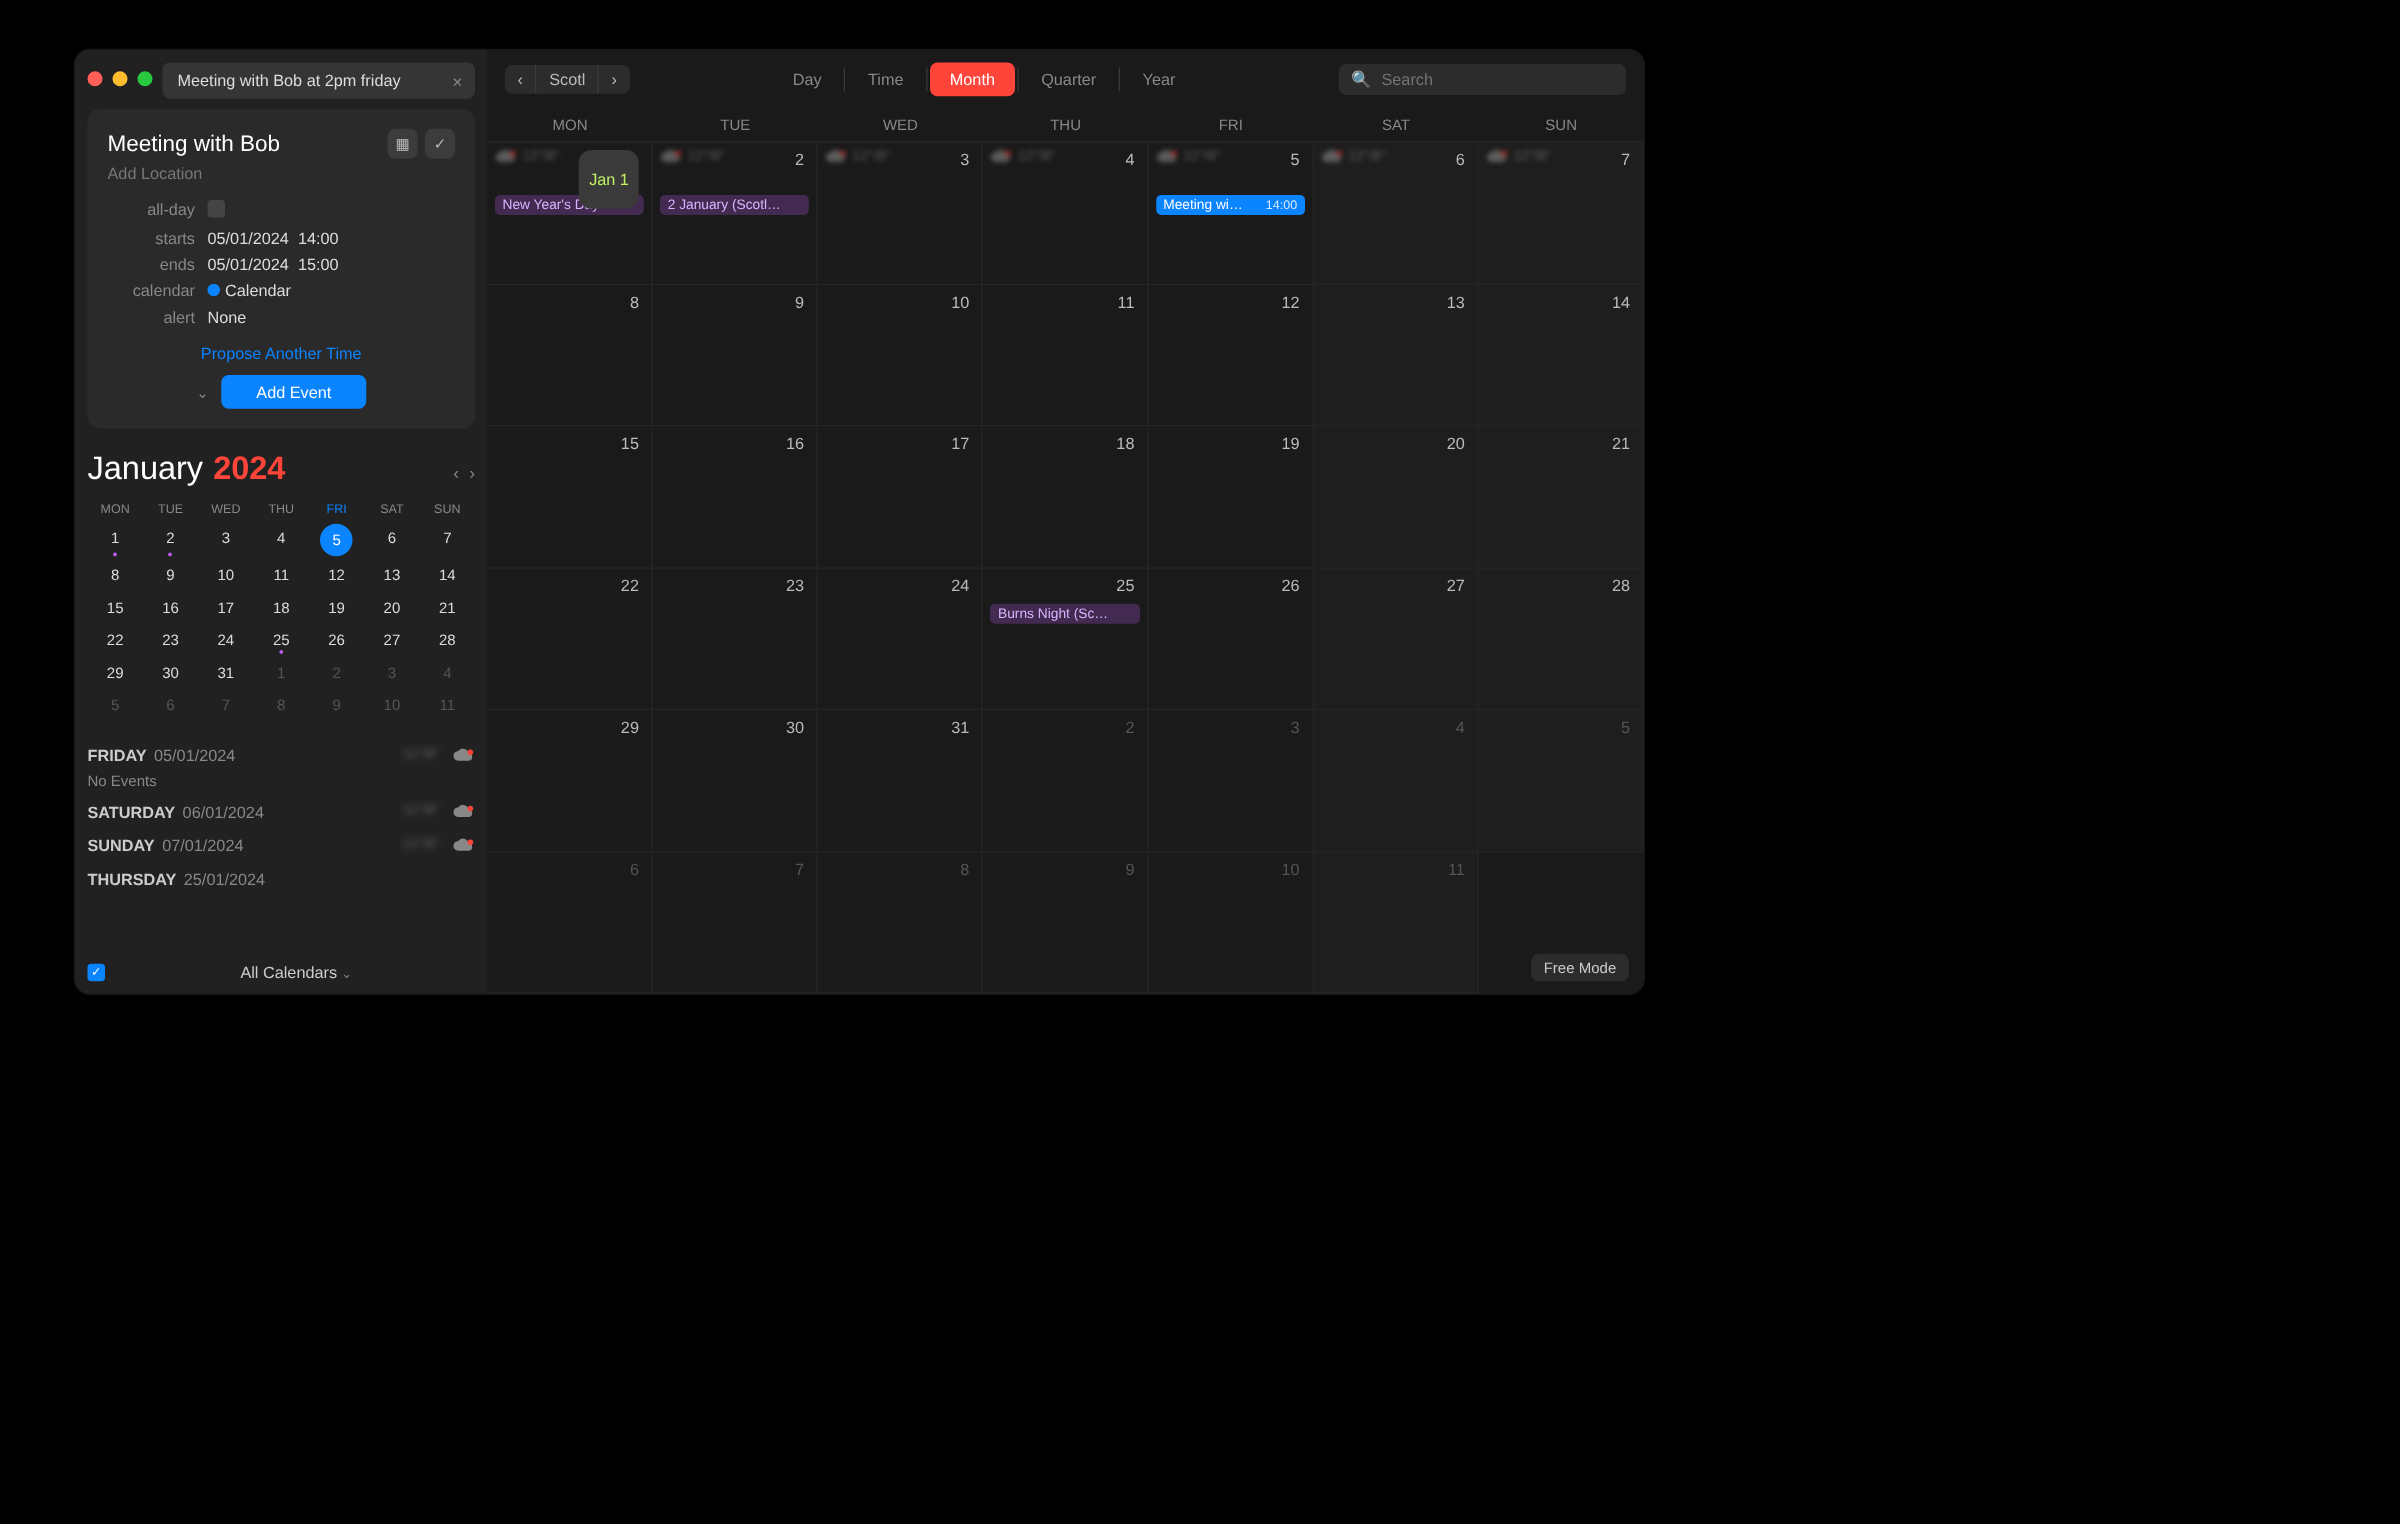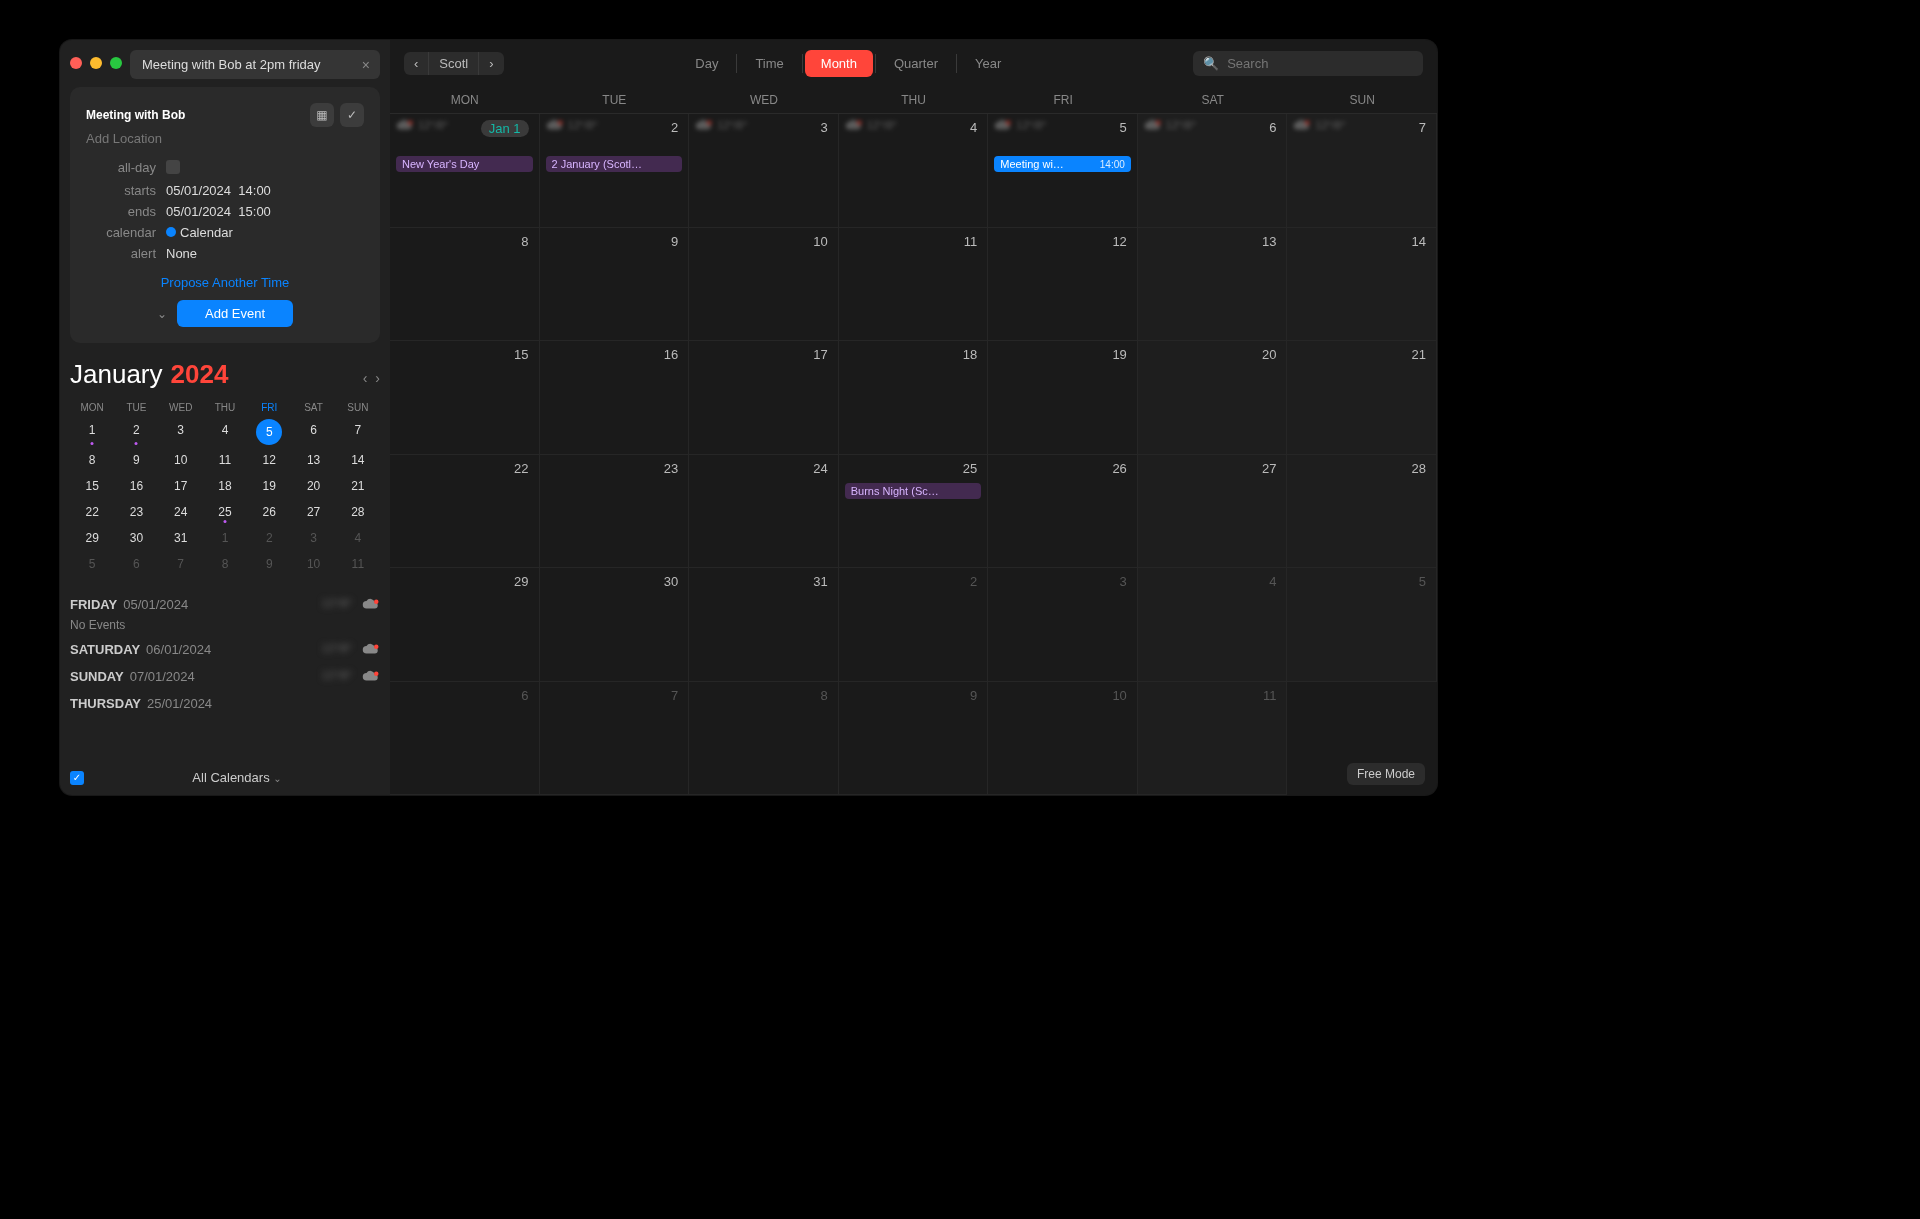--- a/index.html
+++ b/index.html
@@ -1,26 +1,26 @@
 <!DOCTYPE html>
 <html><head>
 <meta charset="utf-8">
 <style>
 html,body{margin:0;padding:0;background:#000;width:1920px;height:1219px;font-family:-apple-system,BlinkMacSystemFont,'Segoe UI',sans-serif;color:#fff;overflow:hidden;font-size:14px}
-.app{position:absolute;left:60px;top:40px;width:1377px;height:755px;background:#1a1a1a;border-radius:12px;display:flex;overflow:hidden;box-shadow:0 0 0 1px rgba(80,80,80,.3)}
+.app{position:absolute;left:60px;top:40px;width:1255px;height:755px;background:#1a1a1a;border-radius:12px;display:flex;overflow:hidden;box-shadow:0 0 0 1px rgba(80,80,80,.3)}
 .sidebar{width:310px;background:#212121;display:flex;flex-direction:column;padding:10px;gap:8px}
 .traffic{display:flex;gap:8px;align-items:center;margin-bottom:4px}
 .tlight{width:12px;height:12px;border-radius:50%}
 .tl-red{background:#ff5f57}.tl-yel{background:#febc2e}.tl-grn{background:#28c840}
 .nl-input-row{display:flex;align-items:center;background:#353535;border-radius:6px;padding:6px 10px;flex:1;margin-left:8px}
 .nl-input{background:transparent;border:none;color:#ddd;font-size:13px;width:100%;outline:none}
 .nl-clear{color:#888;font-size:14px;cursor:pointer}
 .event-card{background:#2a2a2a;border-radius:10px;padding:16px}
 .ev-title-row{display:flex;justify-content:space-between;align-items:center}
-.ev-title{font-size:12px;font-weight:700}
+.ev-title{font-size:18px;font-weight:400}
 .ev-icons{display:flex;gap:6px}
 .ev-icon{width:24px;height:24px;border-radius:6px;background:#3c3c3c;display:flex;align-items:center;justify-content:center;color:#bbb;font-size:12px}
 .ev-location{color:#777;font-size:13px;margin-top:4px}
 .ev-grid{margin-top:14px;display:grid;grid-template-columns:70px 1fr;row-gap:6px;column-gap:10px;font-size:13px}
 .ev-label{color:#888;text-align:right}
 .ev-val{color:#ddd}
 .cal-dot{display:inline-block;width:10px;height:10px;border-radius:50%;background:#0a84ff;margin-right:4px}
 .propose{color:#0a84ff;text-align:center;font-size:13px;margin-top:14px;cursor:pointer}
 .add-event-row{display:flex;align-items:center;justify-content:center;gap:10px;margin-top:10px}
 .chev{color:#888;font-size:12px}
@@ -57,21 +57,21 @@
 .view-sep{width:1px;background:#3a3a3a;margin:4px 2px}
 .search-wrap{display:flex;align-items:center;background:#2c2c2c;border-radius:6px;padding:4px 10px;gap:6px;width:210px}
 .search-in{background:transparent;border:none;color:#bbb;outline:none;width:100%;font-size:13px}
 .search-icon{color:#777;font-size:13px}
 .dow-header{display:grid;grid-template-columns:repeat(7,1fr);text-align:center;color:#888;font-size:12px;padding:6px 0;border-bottom:1px solid #2a2a2a}
 .month-grid{flex:1;display:grid;grid-template-columns:repeat(7,1fr);grid-template-rows:repeat(6,1fr)}
 .cell{border-right:1px solid #262626;border-bottom:1px solid #262626;padding:4px 6px;position:relative;min-height:0}
 .cell:nth-child(7n),.cell:nth-child(7n-1){background:rgba(255,255,255,.02)}
 .daynum{position:absolute;top:6px;right:10px;color:#bbb;font-size:13px}
 .daynum.dim{color:#555}
-.daynum.pill{background:#3a3a3a;color:#14b8a6;border-radius:10px;padding:1px 8px}
+.daynum.pill{background:#3a3a3a;color:#bef264;border-radius:10px;padding:16px 8px}
 .wx{display:flex;align-items:center;gap:4px;filter:blur(2px);opacity:.6;color:#888;font-size:11px}
 .events{margin-top:24px;display:flex;flex-direction:column;gap:2px}
 .ev-chip{font-size:11px;border-radius:4px;padding:2px 6px;display:flex;justify-content:space-between;align-items:center;overflow:hidden;white-space:nowrap}
 .ev-purple{background:rgba(191,90,242,.25);color:#d8b4ff}
 .ev-blue{background:#0a84ff;color:#fff}
 .ev-time{font-size:10px;opacity:.85}
 .free-mode{position:absolute;right:12px;bottom:10px;background:#2c2c2c;color:#ccc;font-size:12px;padding:4px 10px;border-radius:6px}
 .cloud-svg{width:18px;height:14px}
 </style>
 </head>

